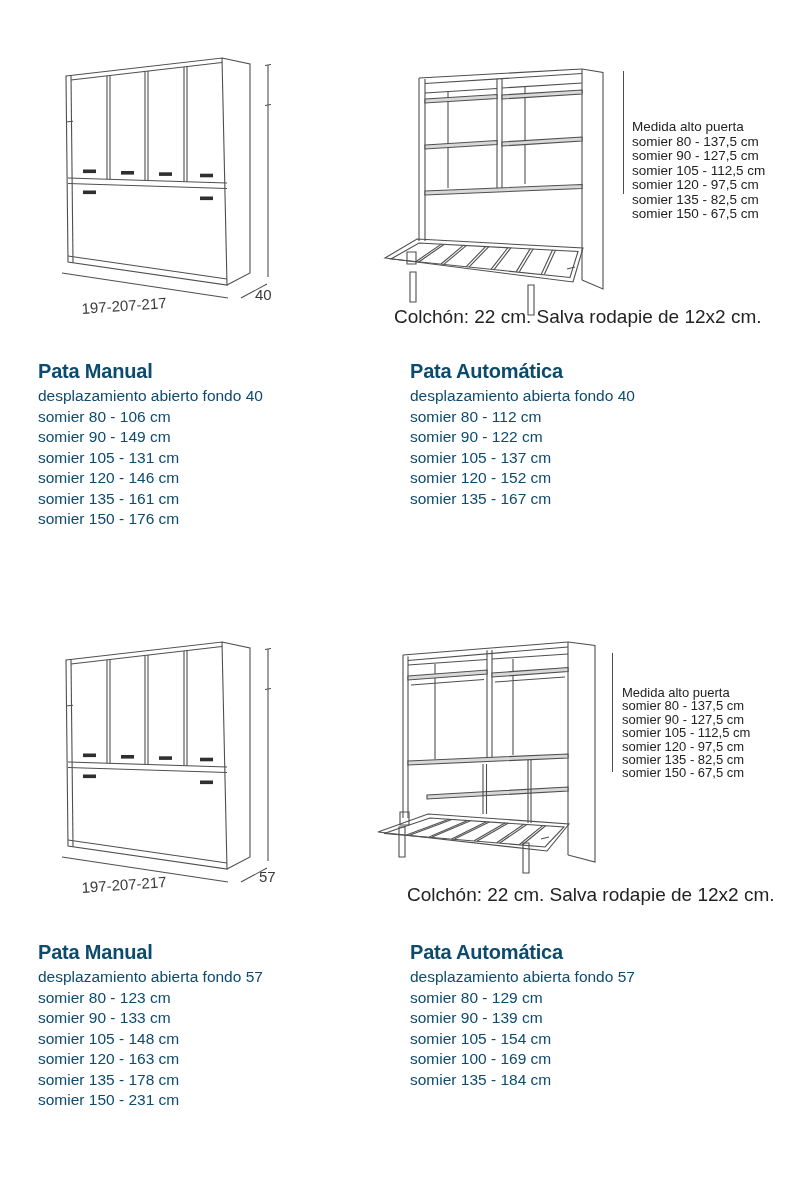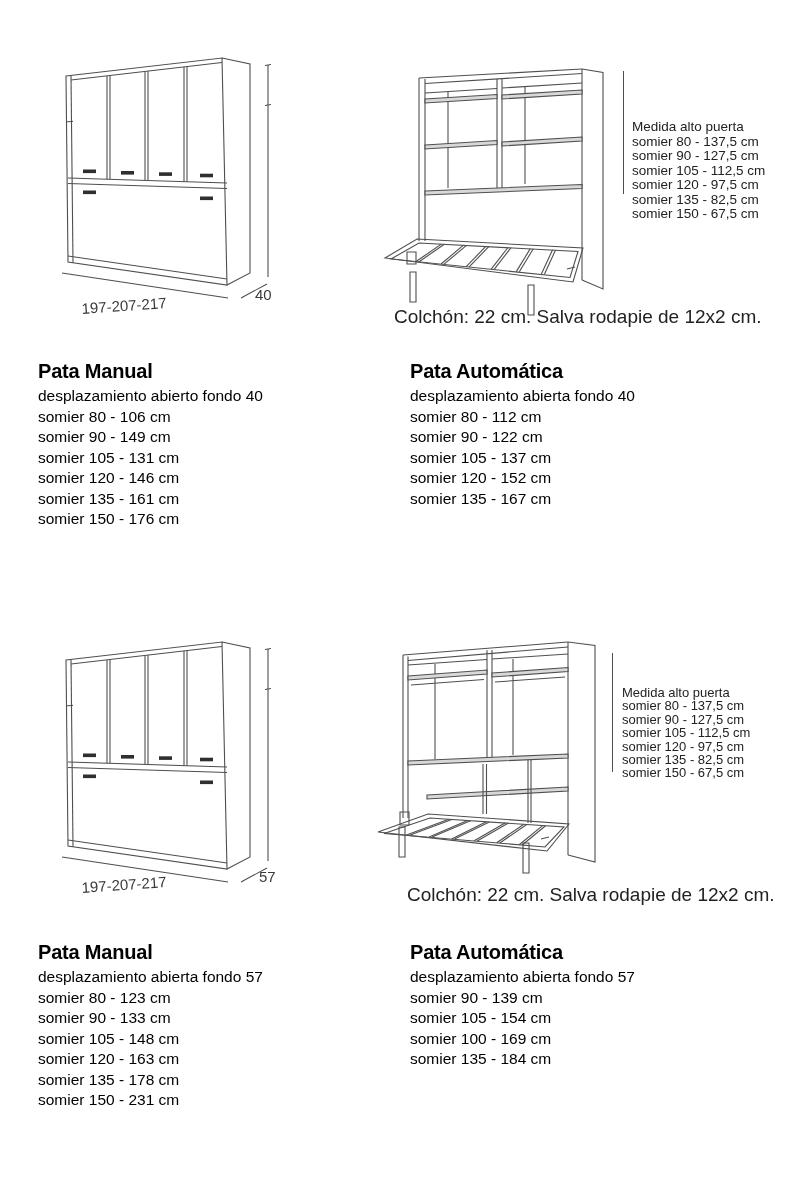--- a/index.html
+++ b/index.html
@@ -5,21 +5,21 @@
   html,body{margin:0;padding:0;background:#ffffff;}
   .page{position:relative;width:800px;height:1200px;background:#ffffff;overflow:hidden;
         font-family:"Liberation Sans",sans-serif;color:#1d1d1d;}
   svg.draw{position:absolute;}
   .dim-label{position:absolute;font-size:15px;color:#3a3a3a;white-space:nowrap;}
   .dim-label.rot{transform:rotate(-4deg);text-align:center;}
   .vline{position:absolute;width:1.2px;background:#4f4f4f;}
   .medida{position:absolute;font-size:13.5px;line-height:14.5px;white-space:nowrap;color:#222;margin-top:27px;}
   .medida.tight{font-size:13px;line-height:13.4px;}
   .caption{position:absolute;font-size:19px;color:#222;white-space:nowrap;}
-  .pata{position:absolute;font-size:15.5px;line-height:20.5px;white-space:nowrap;color:#000000;}
+  .pata{position:absolute;font-size:15.5px;line-height:20.5px;white-space:nowrap;color:#0c4a6e;}
   .pata-title{font-size:20px;font-weight:bold;line-height:23px;margin-bottom:3px;letter-spacing:-0.2px;}
 </style>
 </head>
 <body>
 
 <div class="page">
 
   <svg class="draw" style="left:55px;top:50px" width="235" height="275" viewBox="0 0 235 275">
     <defs>
       <g id="closedcab" fill="none" stroke="#4f4f4f" stroke-width="1.1">
@@ -206,19 +206,20 @@
     <div>somier 90 - 133 cm</div>
     <div>somier 105 - 148 cm</div>
     <div>somier 120 - 163 cm</div>
     <div>somier 135 - 178 cm</div>
     <div>somier 150 - 231 cm</div>
   </div>
 
   <div class="pata" style="left:410px;top:941px">
     <div class="pata-title">Pata Automática</div>
     <div>desplazamiento abierta fondo 57</div>
+    <div>somier 80 - 129 cm</div>
     <div>somier 90 - 139 cm</div>
     <div>somier 105 - 154 cm</div>
     <div>somier 100 - 169 cm</div>
     <div>somier 135 - 184 cm</div>
   </div>
 
 </div>
 
 </body></html>

